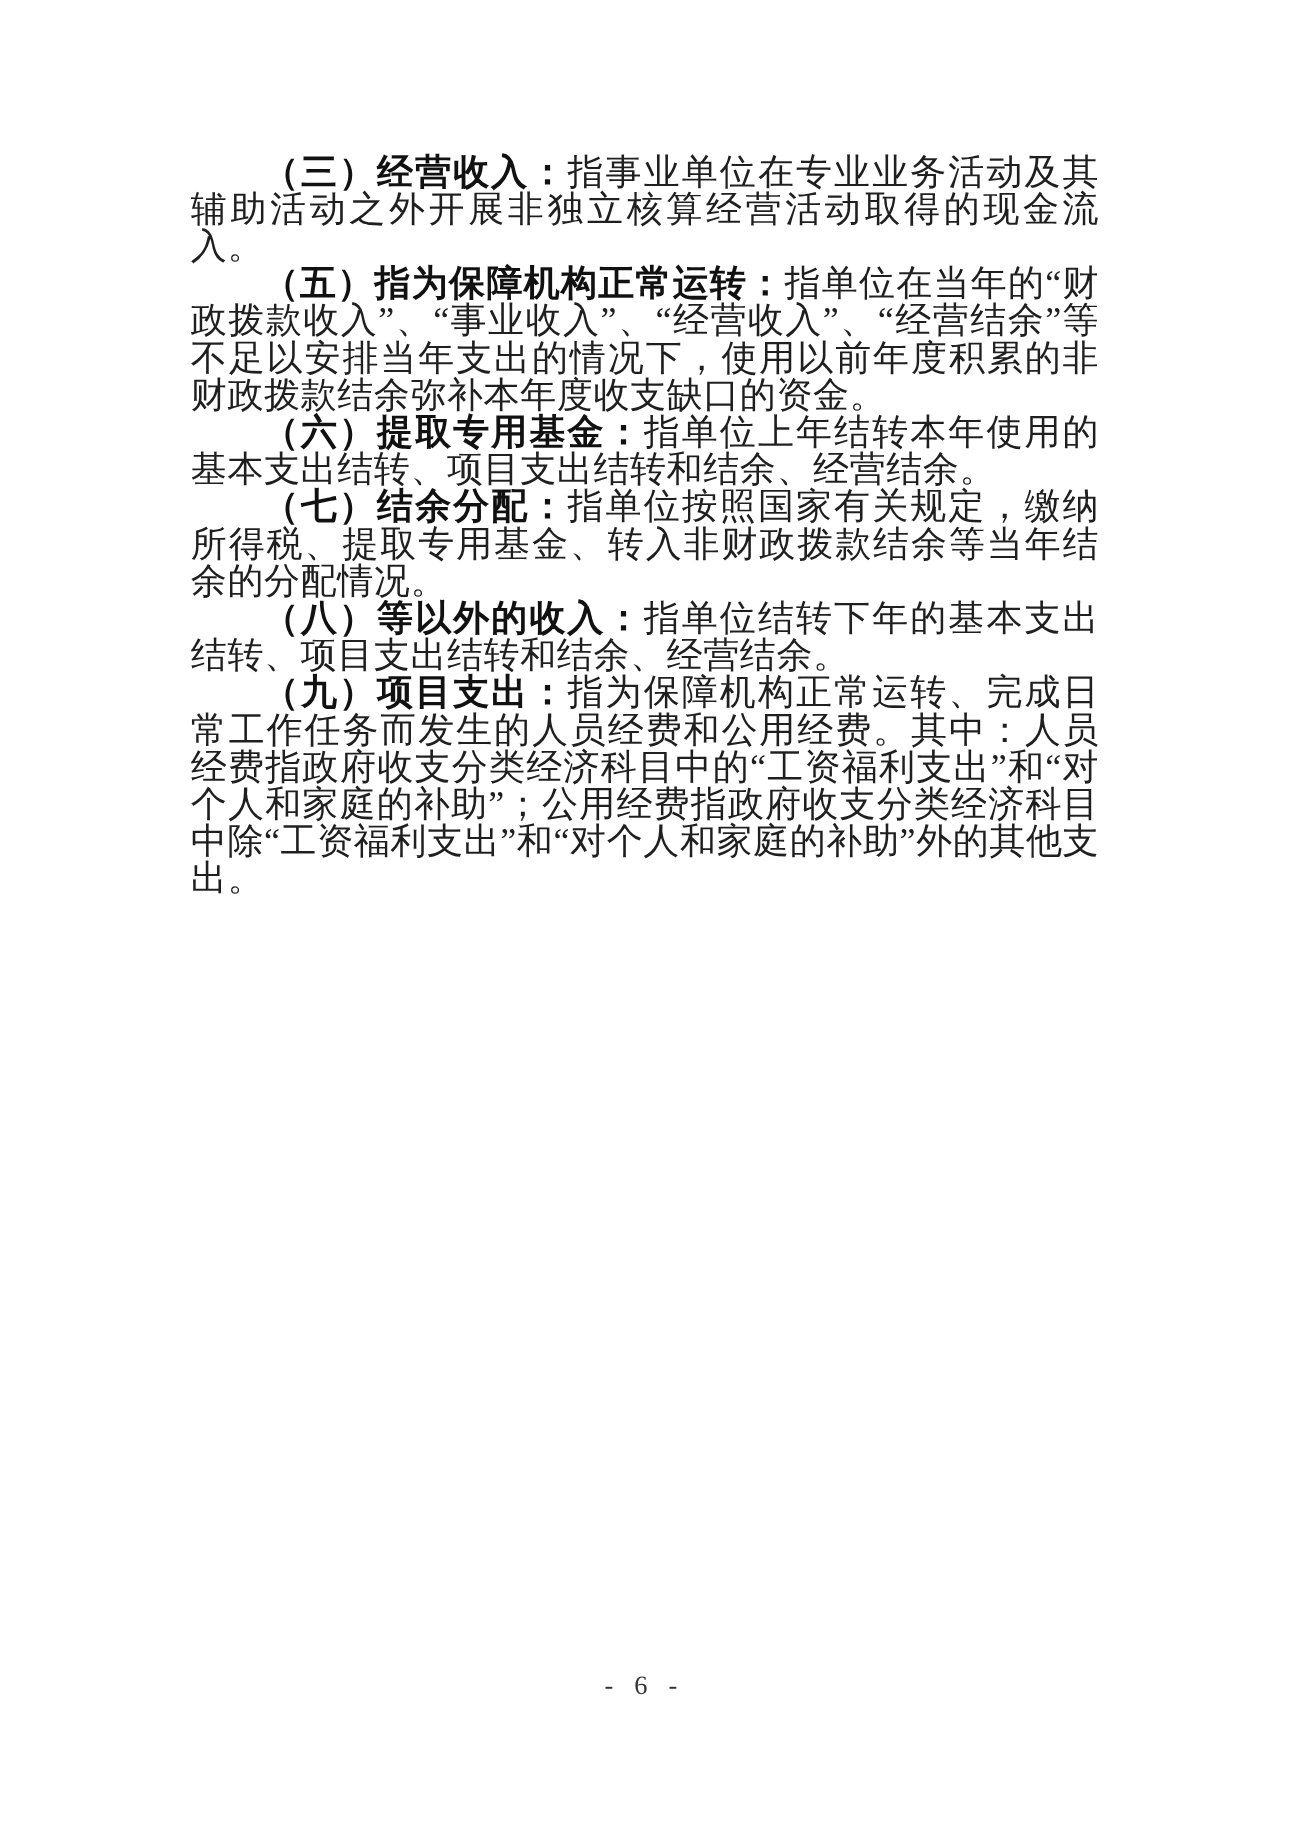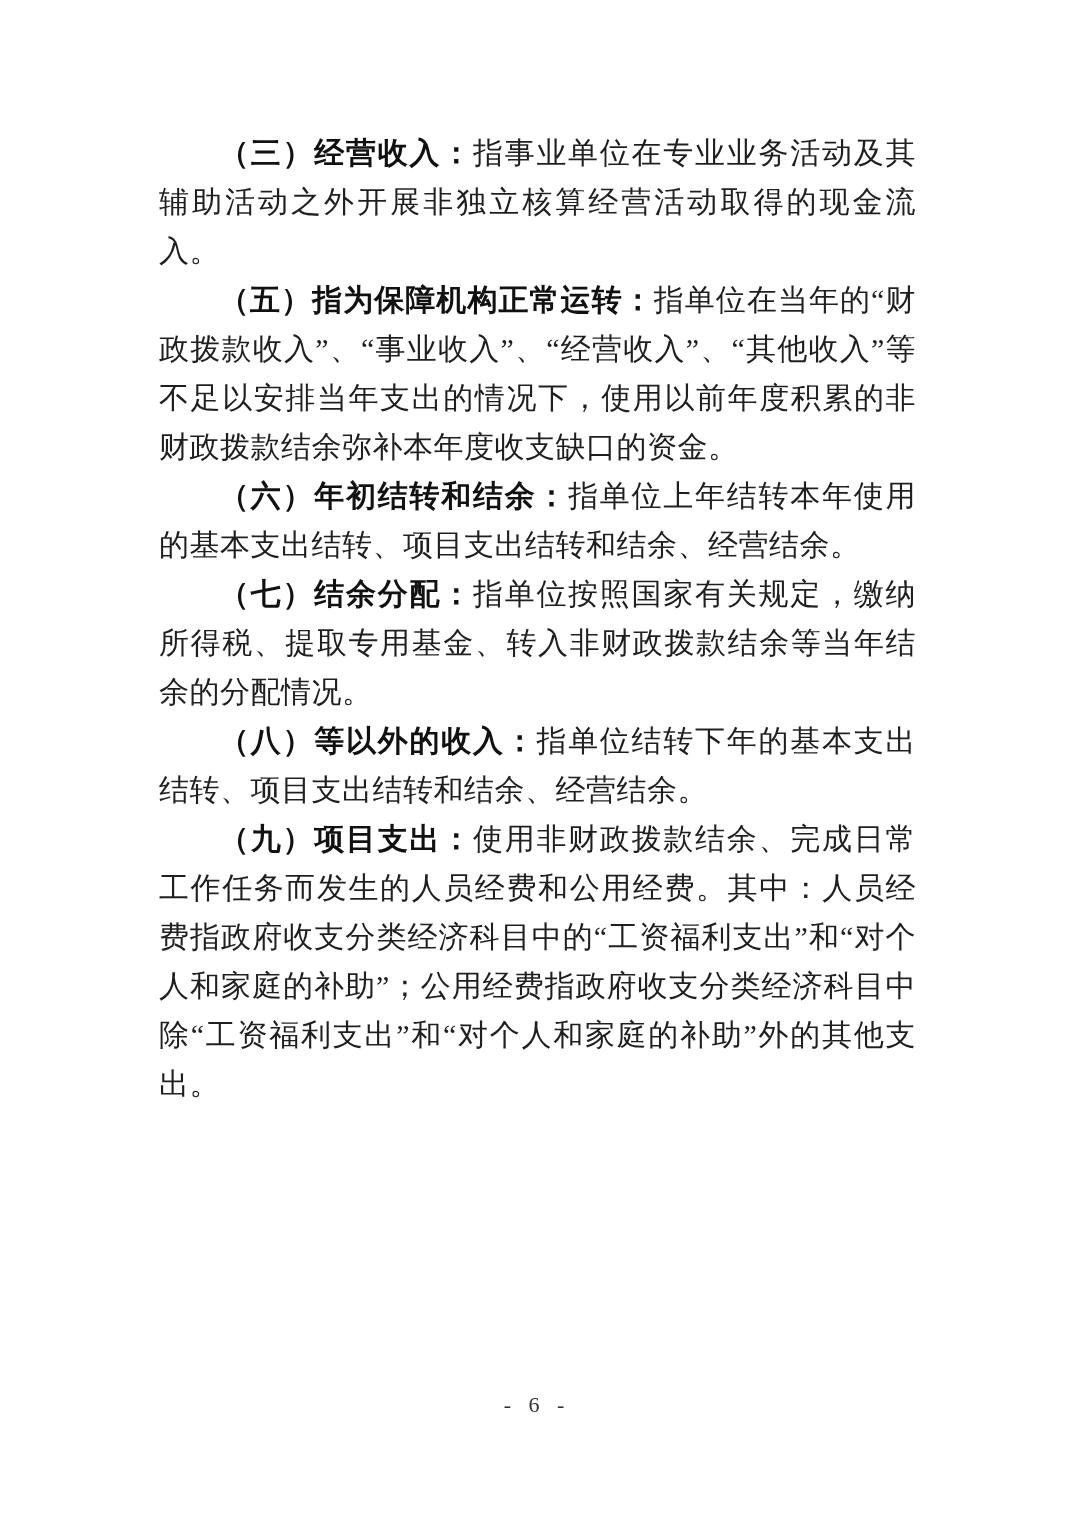--- a/index.html
+++ b/index.html
@@ -17,21 +17,21 @@
   }
   .content {
     position: absolute;
     left: 159px;
     top: 128px;
     width: 757px;
     color: #1c1c1c;
   }
   .para {
     font-size: 30px;
-    line-height: 49px;
+    line-height: 31px;
     text-align: justify;
     text-indent: 2em;
     letter-spacing: 0.5px;
     color: #1f1f1f;
     font-weight: 400;
   }
   .para .label {
     font-weight: 700;
     color: #111111;
   }
@@ -48,27 +48,27 @@
 </style>
 </head>
 <body>
 
 <div class="page">
   <div class="content">
 
     <p class="para"><span class="label">（三）经营收入：</span><span class="body-text">指事业单位在专业业务活动及其辅助活动之外开展非独立核算经营活动取得的现金流入。</span></p>
 
 
-    <p class="para"><span class="label">（五）指为保障机构正常运转：</span><span class="body-text">指单位在当年的“财政拨款收入”、“事业收入”、“经营收入”、“其他收入”等不足以安排当年支出的情况下，使用以前年度积累的非财政拨款结余弥补本年度收支缺口的资金。</span></p>
+    <p class="para"><span class="label">（五）指为保障机构正常运转：</span><span class="body-text">指单位在当年的“财政拨款收入”、“事业收入”、“经营收入”、“经营结余”等不足以安排当年支出的情况下，使用以前年度积累的非财政拨款结余弥补本年度收支缺口的资金。</span></p>
 
-    <p class="para"><span class="label">（六）年初结转和结余：</span><span class="body-text">指单位上年结转本年使用的基本支出结转、项目支出结转和结余、经营结余。</span></p>
+    <p class="para"><span class="label">（六）提取专用基金：</span><span class="body-text">指单位上年结转本年使用的基本支出结转、项目支出结转和结余、经营结余。</span></p>
 
     <p class="para"><span class="label">（七）结余分配：</span><span class="body-text">指单位按照国家有关规定，缴纳所得税、提取专用基金、转入非财政拨款结余等当年结余的分配情况。</span></p>
 
     <p class="para"><span class="label">（八）等以外的收入：</span><span class="body-text">指单位结转下年的基本支出结转、项目支出结转和结余、经营结余。</span></p>
 
-    <p class="para"><span class="label">（九）项目支出：</span><span class="body-text">使用非财政拨款结余、完成日常工作任务而发生的人员经费和公用经费。其中：人员经费指政府收支分类经济科目中的“工资福利支出”和“对个人和家庭的补助”；公用经费指政府收支分类经济科目中除“工资福利支出”和“对个人和家庭的补助”外的其他支出。</span></p>
+    <p class="para"><span class="label">（九）项目支出：</span><span class="body-text">指为保障机构正常运转、完成日常工作任务而发生的人员经费和公用经费。其中：人员经费指政府收支分类经济科目中的“工资福利支出”和“对个人和家庭的补助”；公用经费指政府收支分类经济科目中除“工资福利支出”和“对个人和家庭的补助”外的其他支出。</span></p>
 
 
   </div>
 
   <div class="footer">- 6 -</div>
 </div>
 
 </body></html>

